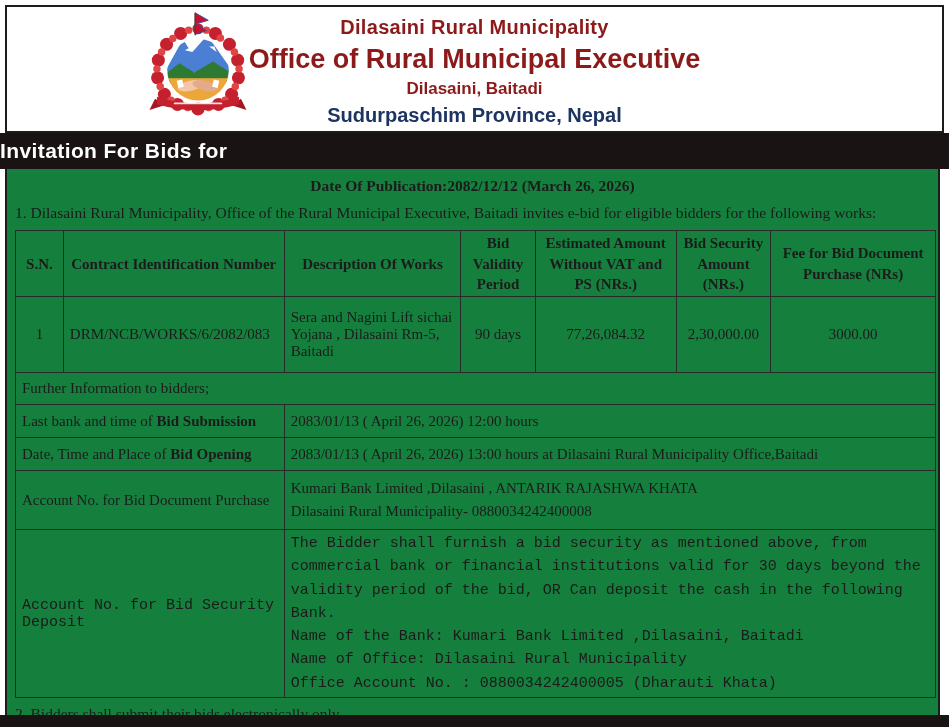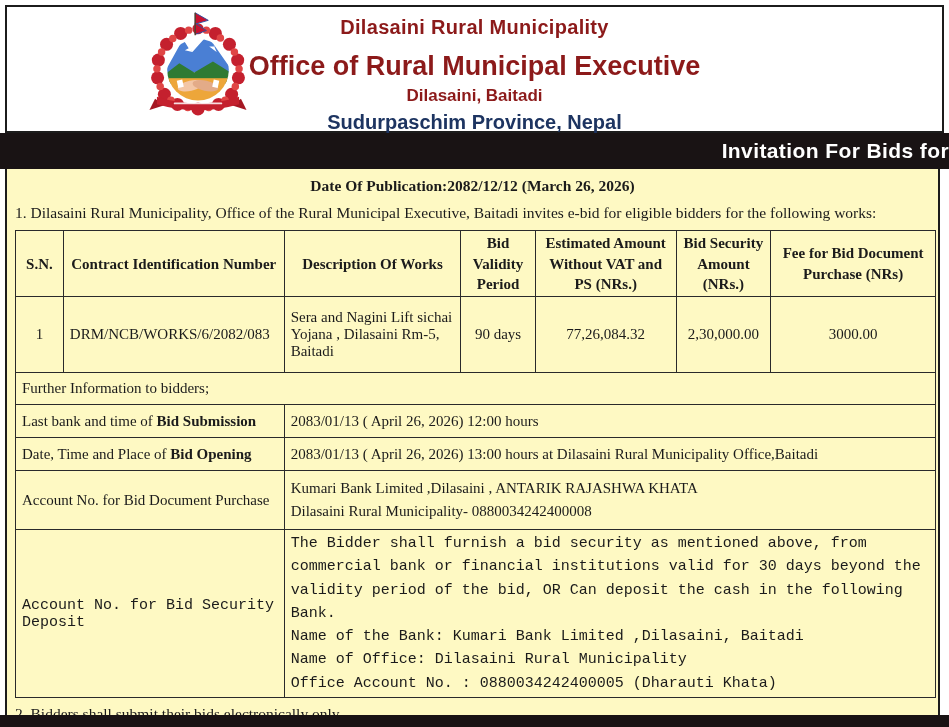--- a/index.html
+++ b/index.html
@@ -7,34 +7,34 @@
        font-family:"Liberation Serif",serif;color:#1b1b1b;}
   .page{width:949px;height:528px;position:relative;}
 
   
   .header-box{position:absolute;left:5px;top:5px;width:935px;height:124px;
               border:2px solid #1c1c1c;background:#fff;}
   .emblem{position:absolute;left:135px;top:4px;width:112px;height:112px;}
   .header-text{position:absolute;left:0;top:0;width:100%;height:100%;
                text-align:center;font-family:"Liberation Sans",sans-serif;font-weight:bold;}
   .h-line1{margin-top:9px;font-size:20px;color:#8c1a1a;letter-spacing:.3px;}
-  .h-line2{margin-top:12px;font-size:27px;color:#8c1a1a;}
+  .h-line2{margin-top:5px;font-size:27px;color:#8c1a1a;}
   .h-line3{margin-top:4px;font-size:17px;color:#8c1a1a;}
   .h-line4{margin-top:5px;font-size:20px;color:#1d3461;}
 
   
   .banner{position:absolute;left:0;top:133px;width:949px;height:36px;background:#191314;
-          display:flex;align-items:center;justify-content:flex-end;}
+          display:flex;align-items:center;justify-content:flex-start;}
   .banner span{color:#ffffff;font-family:"Liberation Sans",sans-serif;font-weight:bold;
                font-size:21px;letter-spacing:.4px;}
 
   
   .content-box{position:absolute;left:5px;top:169px;width:935px;height:546px;
                border-left:2px solid #1c1c1c;border-right:2px solid #1c1c1c;
-               background:#fef9c3;box-sizing:border-box;padding:5px 8px 0 8px;}
+               background:#15803d;box-sizing:border-box;padding:5px 8px 0 8px;}
   .pub-date{text-align:center;font-weight:bold;font-size:15.5px;margin-top:3px;}
   .note{font-size:15.5px;margin-top:6px;line-height:1.3;}
   .note.first{margin-top:8px;}
 
   
   table.bid{border-collapse:collapse;width:921px;margin-top:7px;table-layout:fixed;}
   table.bid td,table.bid th{border:1px solid #2a2a2a;font-size:15px;padding:2px 6px;
                             vertical-align:middle;overflow:hidden;}
   th{font-weight:bold;text-align:center;font-size:14.5px;line-height:1.35;}
   .hdr-row{height:66px;}

